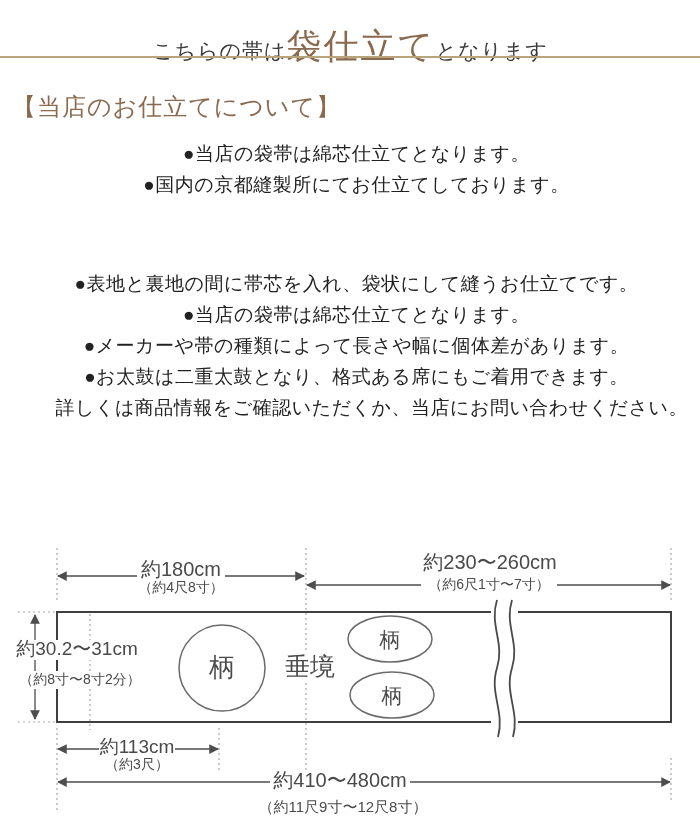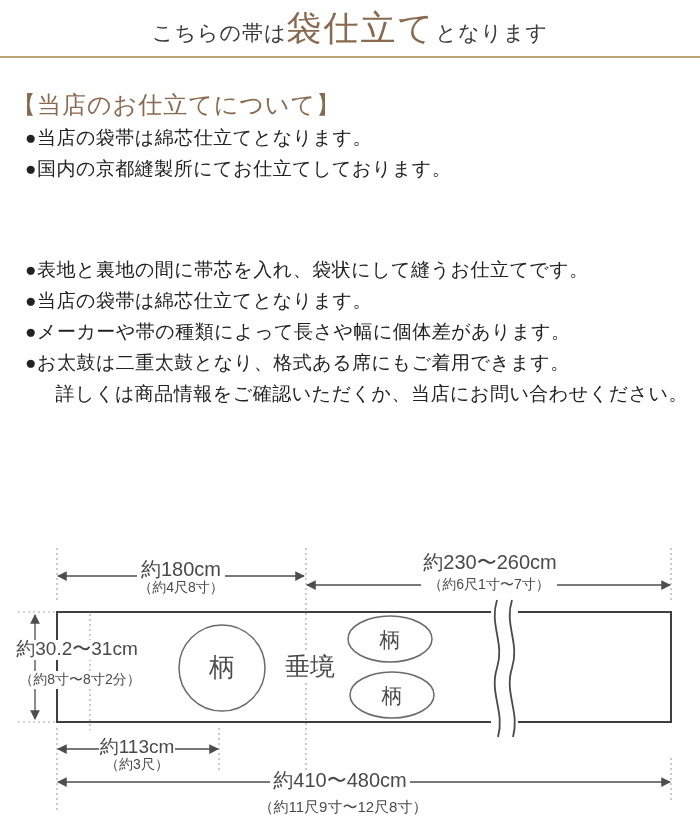--- a/index.html
+++ b/index.html
@@ -4,31 +4,31 @@
 <style>
   html,body{margin:0;padding:0;background:#fff;}
   .page{
     position:relative;width:700px;height:840px;background:#ffffff;overflow:hidden;
     font-family:"Liberation Serif","DejaVu Serif",serif;color:#2f2f2f;
   }
   
   .hdr{
     position:absolute;top:0;left:0;width:700px;height:56px;
     display:flex;justify-content:center;align-items:baseline;
-    padding-top:6px;box-sizing:border-box;
+    padding-top:24px;box-sizing:border-box;
   }
   .hdr .small{font-size:21px;color:#3a3a3a;letter-spacing:1px;line-height:46px;}
   .hdr .big{font-size:35px;color:#8a6a4e;letter-spacing:2px;margin:0 0;line-height:46px;}
   .rule{position:absolute;top:56px;left:0;width:700px;border-top:2px solid #b9a379;}
   
   .sec{position:absolute;left:12px;width:676px;}
-  .sec1{top:92px;font-family:Liberation Mono, monospace;}
+  .sec1{top:92px;}
   .sec2{top:252px;}
   .sec-heading{font-size:24px;color:#8a6a4e;letter-spacing:1px;line-height:30px;margin:0;font-weight:normal;}
-  .bullets{list-style:none;margin:2px 0 0 13px;padding:0;}
+  .bullets{list-style:none;margin:16px 0 0 13px;padding:0;text-align:center;}
   .bullets li{font-size:19px;line-height:31px;color:#222;letter-spacing:0.5px;white-space:nowrap;}
   .note{font-size:19px;line-height:31px;color:#222;letter-spacing:0.5px;margin-left:33px;white-space:nowrap;text-align:right;}
   
   .diagram{position:absolute;top:540px;left:0;margin:0;}
   .dg-text{font-family:"Liberation Sans","DejaVu Sans",sans-serif;fill:#4a4a4a;}
 </style>
 </head>
 <body>
 
 <div class="page">

